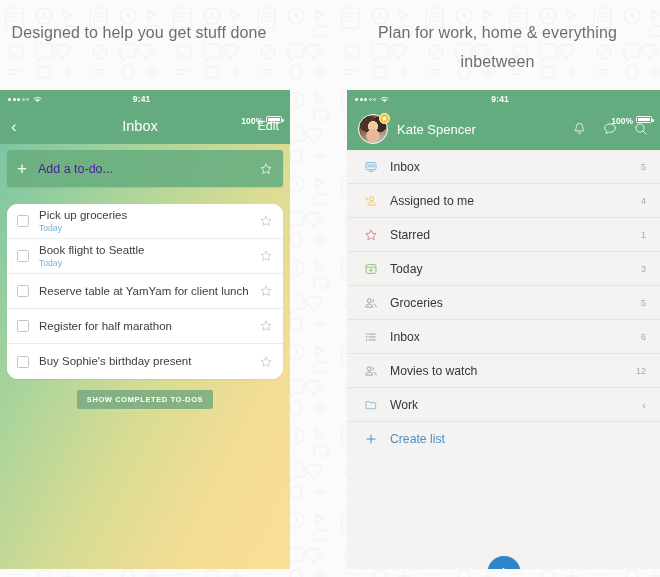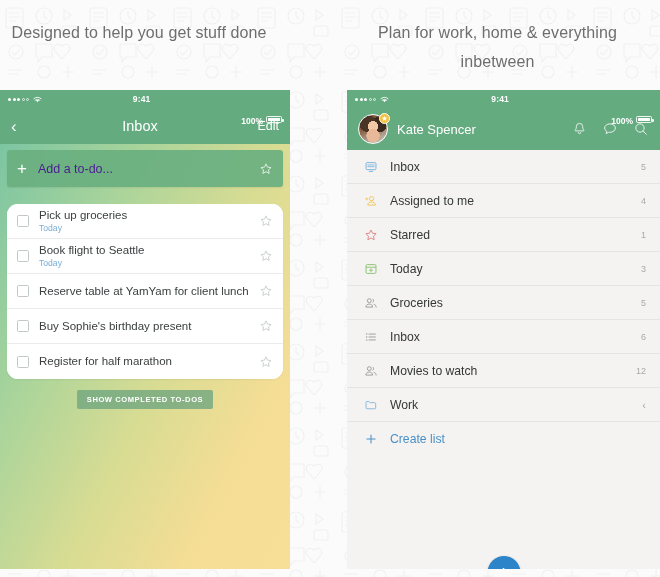--- a/index.html
+++ b/index.html
@@ -306,31 +306,31 @@
               <div class="todo-title">Reserve table at YamYam for client lunch</div>
             </div>
             <svg class="star" viewBox="0 0 24 24">
               <path d="M12 3.2l2.6 5.6 6 .7-4.4 4.1 1.2 6-5.4-3-5.4 3 1.2-6L3.4 9.5l6-.7z" fill="none" stroke="#c5cbc8" stroke-width="1.5" stroke-linejoin="round"></path>
             </svg>
           </div>
 
           <div class="todo">
             <div class="chk"></div>
             <div class="todo-text">
-              <div class="todo-title">Buy Sophie's birthday present</div>
+              <div class="todo-title">Register for half marathon</div>
             </div>
             <svg class="star" viewBox="0 0 24 24">
               <path d="M12 3.2l2.6 5.6 6 .7-4.4 4.1 1.2 6-5.4-3-5.4 3 1.2-6L3.4 9.5l6-.7z" fill="none" stroke="#c5cbc8" stroke-width="1.5" stroke-linejoin="round"></path>
             </svg>
           </div>
 
           <div class="todo">
             <div class="chk"></div>
             <div class="todo-text">
-              <div class="todo-title">Register for half marathon</div>
+              <div class="todo-title">Buy Sophie's birthday present</div>
             </div>
             <svg class="star" viewBox="0 0 24 24">
               <path d="M12 3.2l2.6 5.6 6 .7-4.4 4.1 1.2 6-5.4-3-5.4 3 1.2-6L3.4 9.5l6-.7z" fill="none" stroke="#c5cbc8" stroke-width="1.5" stroke-linejoin="round"></path>
             </svg>
           </div>
 
         </div>
 
         <div class="show-completed-wrap">
           <div class="show-completed">SHOW COMPLETED TO-DOS</div>

